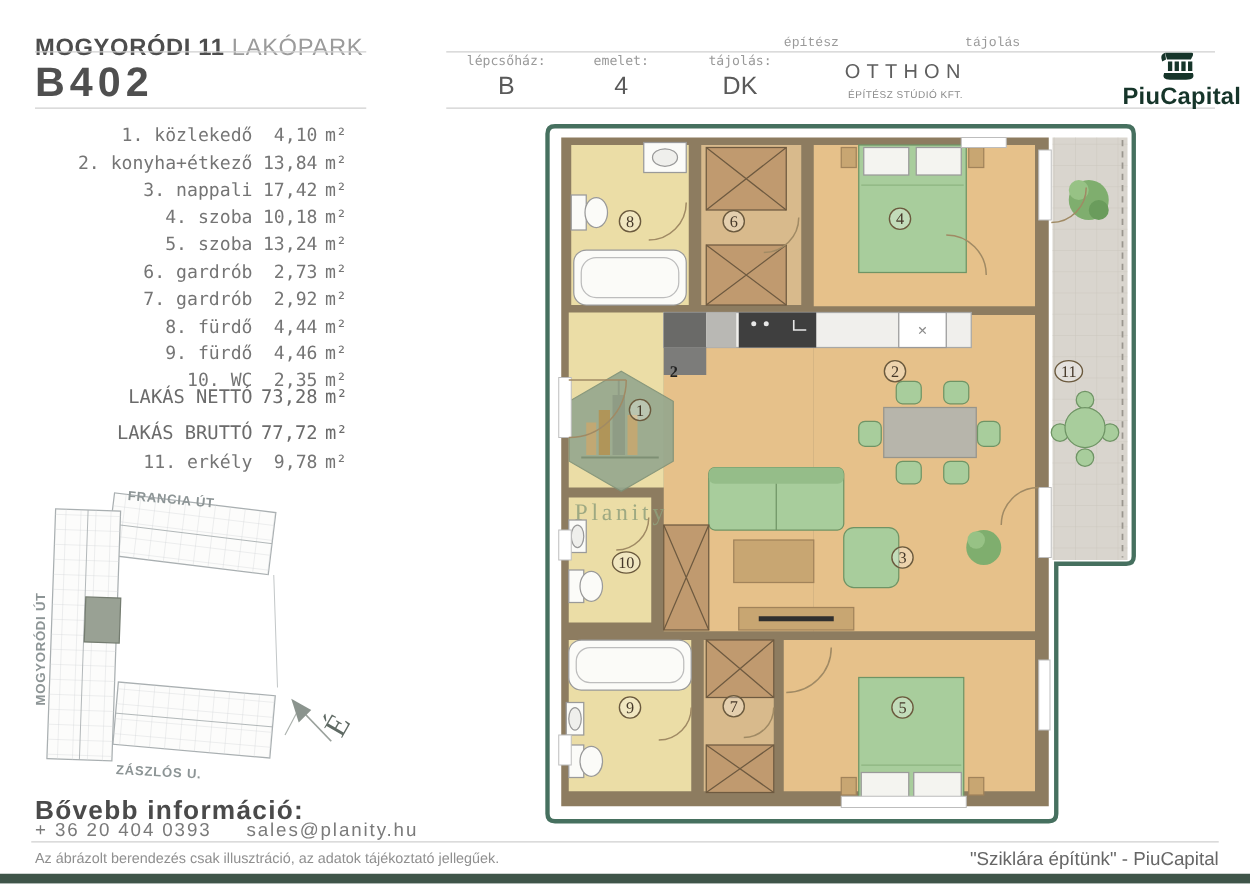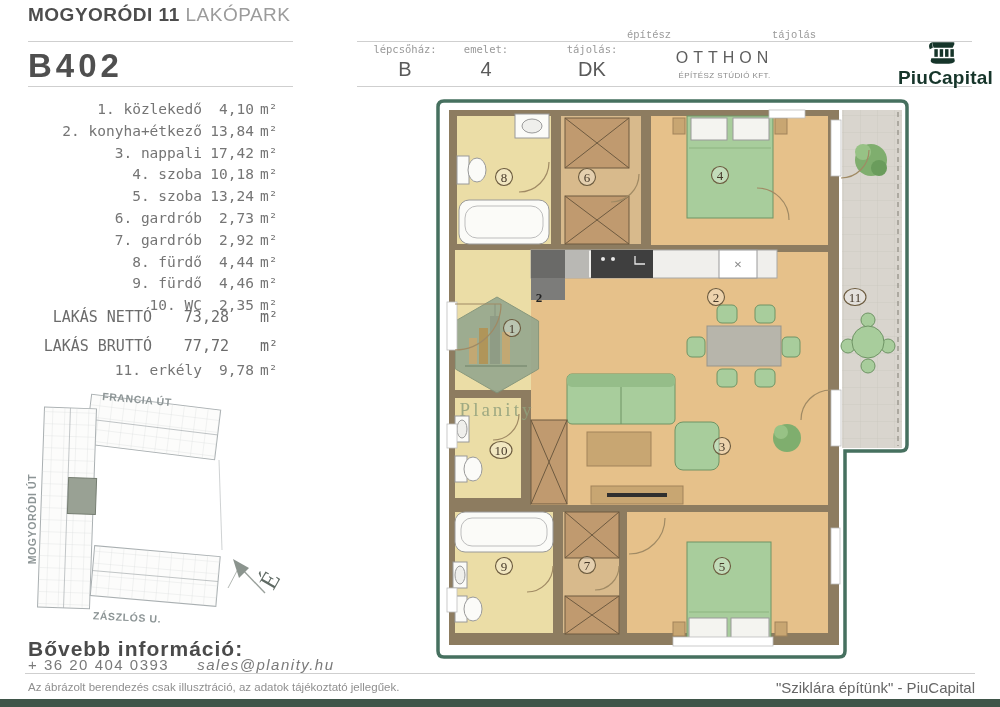--- a/index.html
+++ b/index.html
@@ -1,57 +1,57 @@
 <!DOCTYPE html>
 <html><head>
 <meta charset="utf-8">
 <style>
   html,body{margin:0;padding:0;background:#fff;}
   .page{position:relative;width:1000px;height:707px;background:#fff;overflow:hidden;
         font-family:"Liberation Sans",sans-serif;}
   .rule{position:absolute;height:1px;background:#cfcfcf;}
   
-  .proj-title{position:absolute;left:28px;top:4px;font-size:19px;color:#9b9b9b;letter-spacing:.5px;}
+  .proj-title{position:absolute;left:28px;top:28px;font-size:19px;color:#9b9b9b;letter-spacing:.5px;}
   .proj-title b{color:#4d4d4d;font-weight:bold;}
   .unit-id{position:absolute;left:28px;top:47px;font-size:33px;font-weight:bold;color:#4f4f4f;letter-spacing:4px;}
   .info-col{position:absolute;top:43px;width:90px;text-align:center;}
   .info-col .lbl{font-family:"DejaVu Sans Mono",monospace;font-size:10.5px;color:#9a9a9a;}
   .info-col .val{margin-top:3px;font-size:20px;color:#5a5a5a;}
   .mini-lbl{position:absolute;top:29px;font-family:Liberation Mono, monospace;font-size:10.5px;color:#9a9a9a;}
   .otthon{position:absolute;left:672px;top:49px;width:105px;text-align:center;}
   .otthon .nm{font-size:16px;color:#5e5e5e;letter-spacing:5px;}
   .otthon .sub{margin-top:4px;font-size:8px;color:#8a8a8a;letter-spacing:.4px;}
   .piu{position:absolute;left:898px;top:40px;width:88px;text-align:center;}
   .piu .nm{font-size:19px;font-weight:bold;color:#16352a;margin-top:1px;letter-spacing:.2px;}
   
   .room-list{position:absolute;left:28px;top:99px;width:262px;
              font-family:"DejaVu Sans Mono",monospace;font-size:14.5px;color:#757575;}
   .room-list .row{display:flex;height:21.8px;line-height:21.8px;}
   .rl-name{flex:1;white-space:pre;text-align:right;}
   .rl-area{width:52px;text-align:right;}
   .rl-unit{width:30px;padding-left:6px;}
   .totals{position:absolute;left:28px;top:303px;width:262px;
           font-family:"DejaVu Sans Mono",monospace;font-size:15px;color:#6b6b6b;}
-  .totals .row{display:flex;height:28.5px;line-height:28.5px;gap:25px;}
+  .totals .row{display:flex;height:28.5px;line-height:28.5px;}
   .extra-room{position:absolute;left:28px;top:359px;width:262px;
           font-family:"DejaVu Sans Mono",monospace;font-size:14.5px;color:#757575;}
   .extra-room .row{display:flex;height:22px;line-height:22px;}
   
   .street{font-family:"Liberation Sans",sans-serif;font-size:10.5px;font-weight:bold;
           fill:#8d9596;letter-spacing:.6px;}
   .compass-e{font-family:"Liberation Serif",serif;font-size:25px;fill:#5f6a64;}
   .lblc{fill:rgba(255,255,255,.3);stroke:#6b5a3e;stroke-width:1.1;}
   .lblt{font-family:"Liberation Serif",serif;font-size:13px;fill:#46392a;text-anchor:middle;}
   .lblt.plain{fill:#222;font-weight:bold;}
   .wm-text{font-family:"Liberation Serif",serif;font-size:19px;fill:#91a07c;letter-spacing:3px;
            text-anchor:middle;opacity:.85;}
   
   .contact-h{position:absolute;left:28px;top:637px;font-size:21px;font-weight:bold;color:#4a4a4a;letter-spacing:1px;}
   .contact-l{position:absolute;left:28px;top:656px;font-size:15px;color:#7a7a7a;letter-spacing:1.5px;}
-  .contact-l .em{margin-left:28px;font-style:italic;}
+  .contact-l .em{margin-left:28px;}
   .disclaimer{position:absolute;left:28px;top:681px;font-size:11.5px;color:#8f8f8f;}
   .slogan{position:absolute;right:25px;top:679px;font-size:15px;color:#666;}
   .bottombar{position:absolute;left:0;top:699px;width:1000px;height:8px;background:#3f5549;}
   svg{display:block;}
 </style>
 </head>
 <body>
 
 <div class="page">
 
@@ -59,21 +59,21 @@
   <div class="rule" style="left:28px;top:41px;width:265px;"></div>
   <div class="rule" style="left:357px;top:41px;width:615px;"></div>
   <div class="unit-id">B402</div>
   <div class="rule" style="left:28px;top:86px;width:265px;"></div>
   <div class="rule" style="left:357px;top:86px;width:615px;"></div>
 
   <div class="info-col" style="left:360px;">
     <div class="lbl">lépcsőház:</div>
     <div class="val">B</div>
   </div>
-  <div class="info-col" style="left:441px;">
+  <div class="info-col" style="left:452px;">
     <div class="lbl">emelet:</div>
     <div class="val">4</div>
   </div>
   <div class="info-col" style="left:547px;">
     <div class="lbl">tájolás:</div>
     <div class="val">DK</div>
   </div>
 
   <div class="mini-lbl" style="left:627px;">építész</div>
   <div class="otthon">

